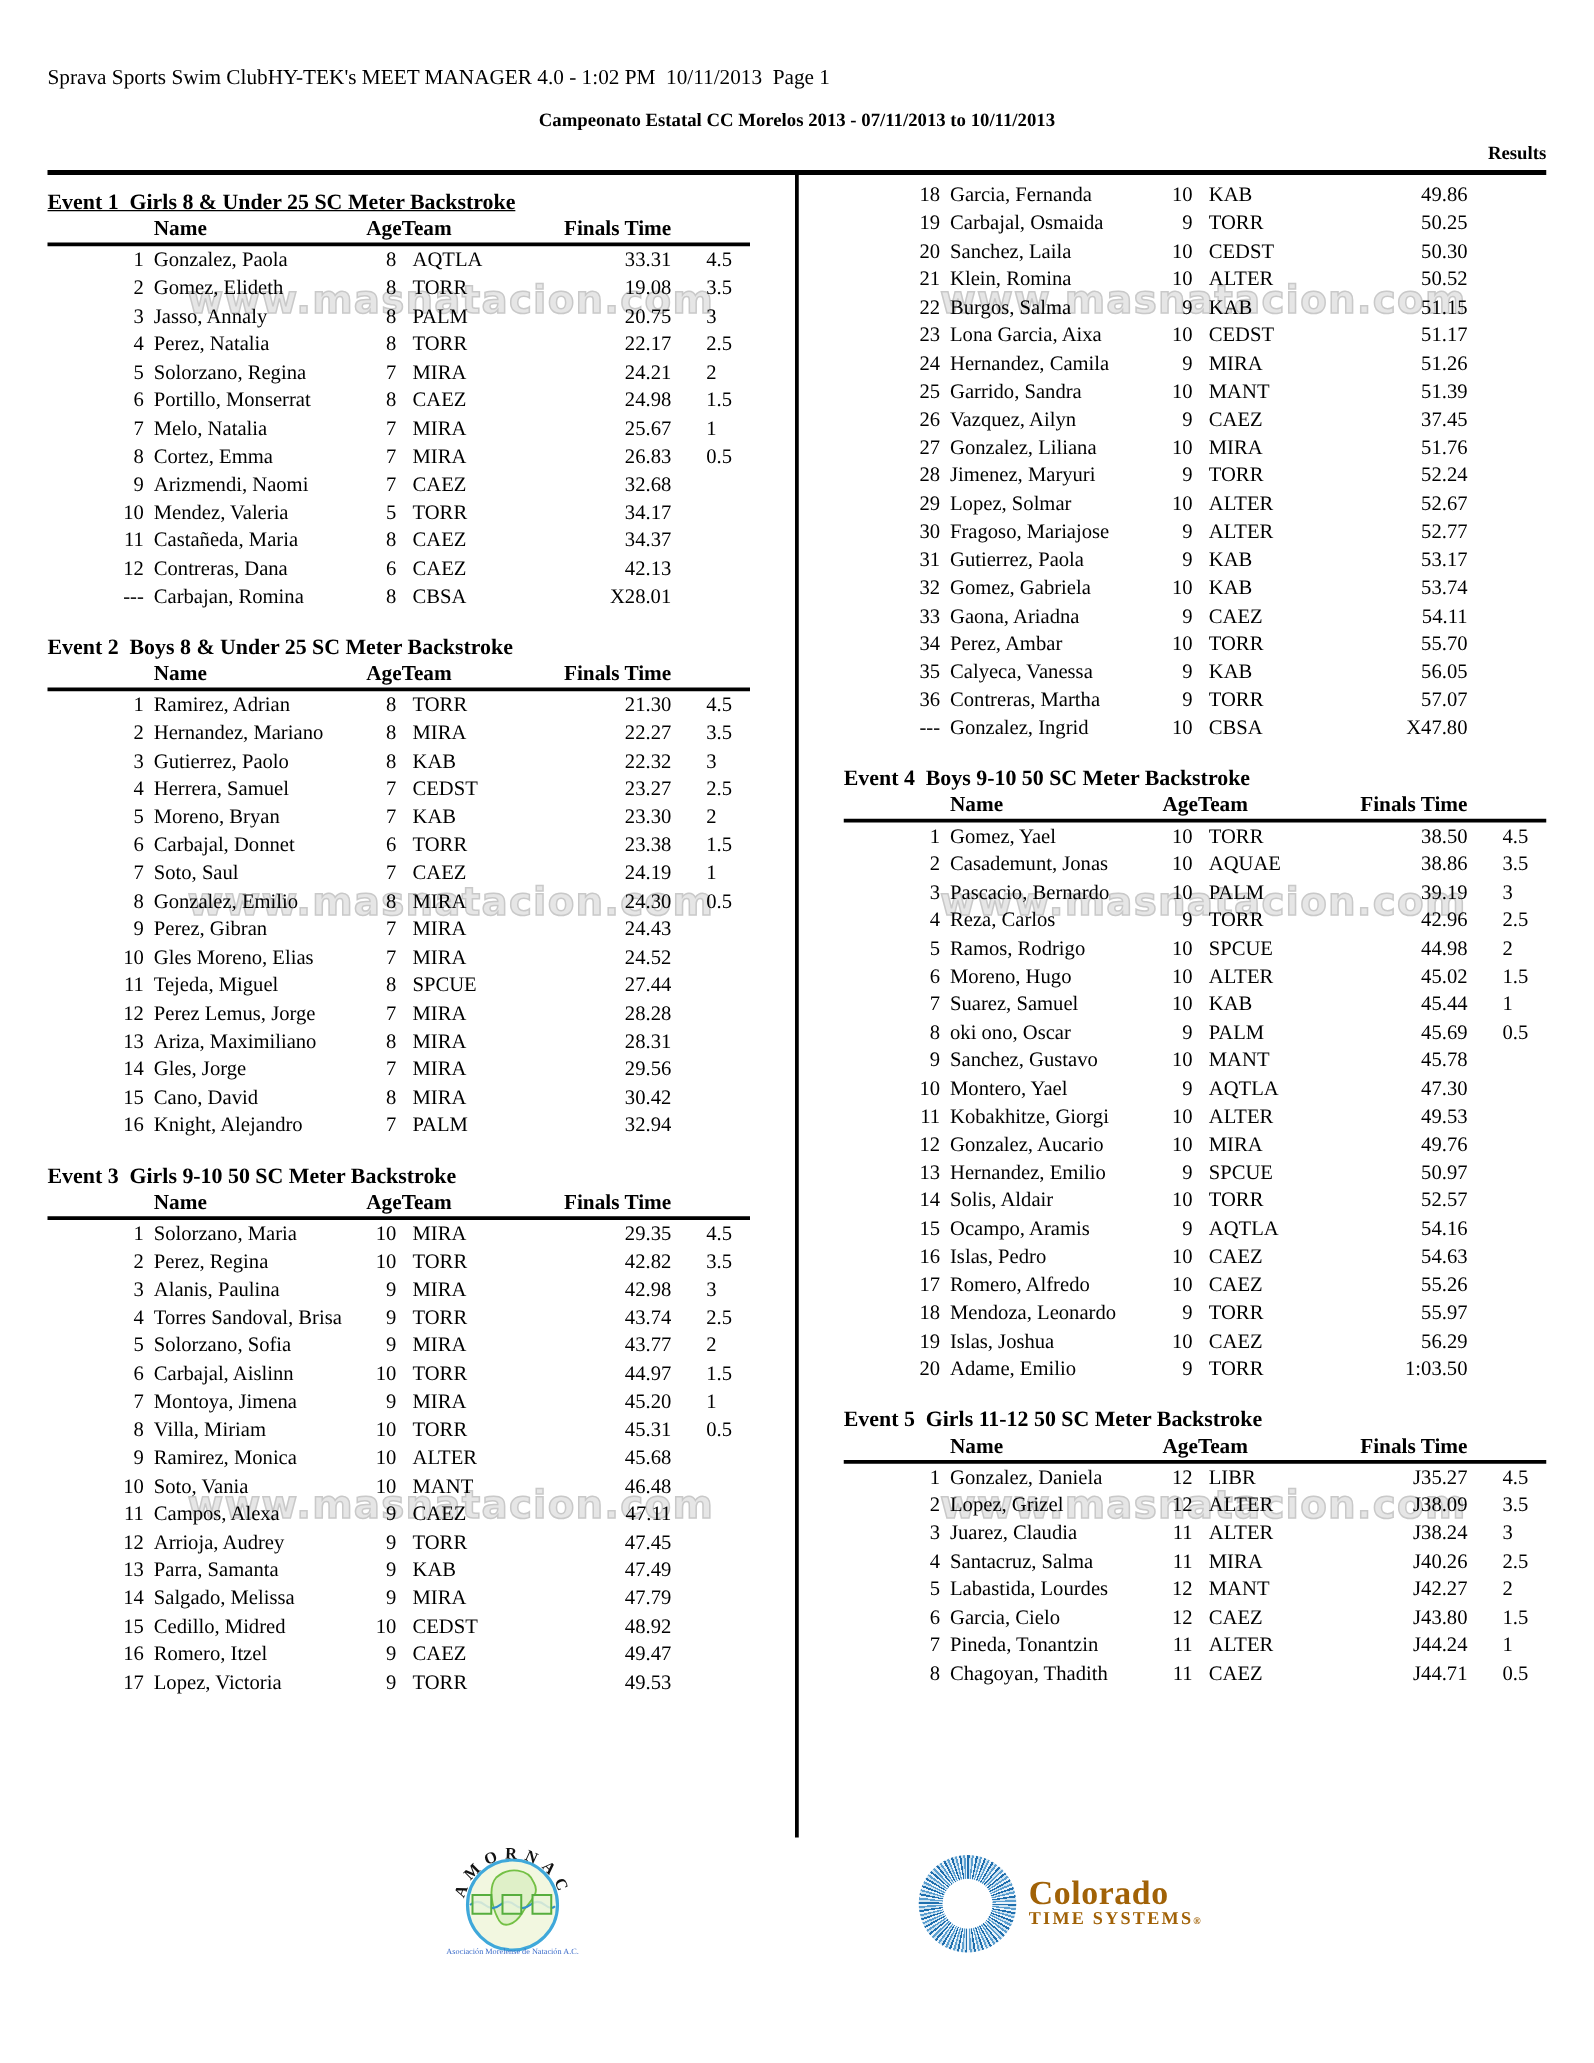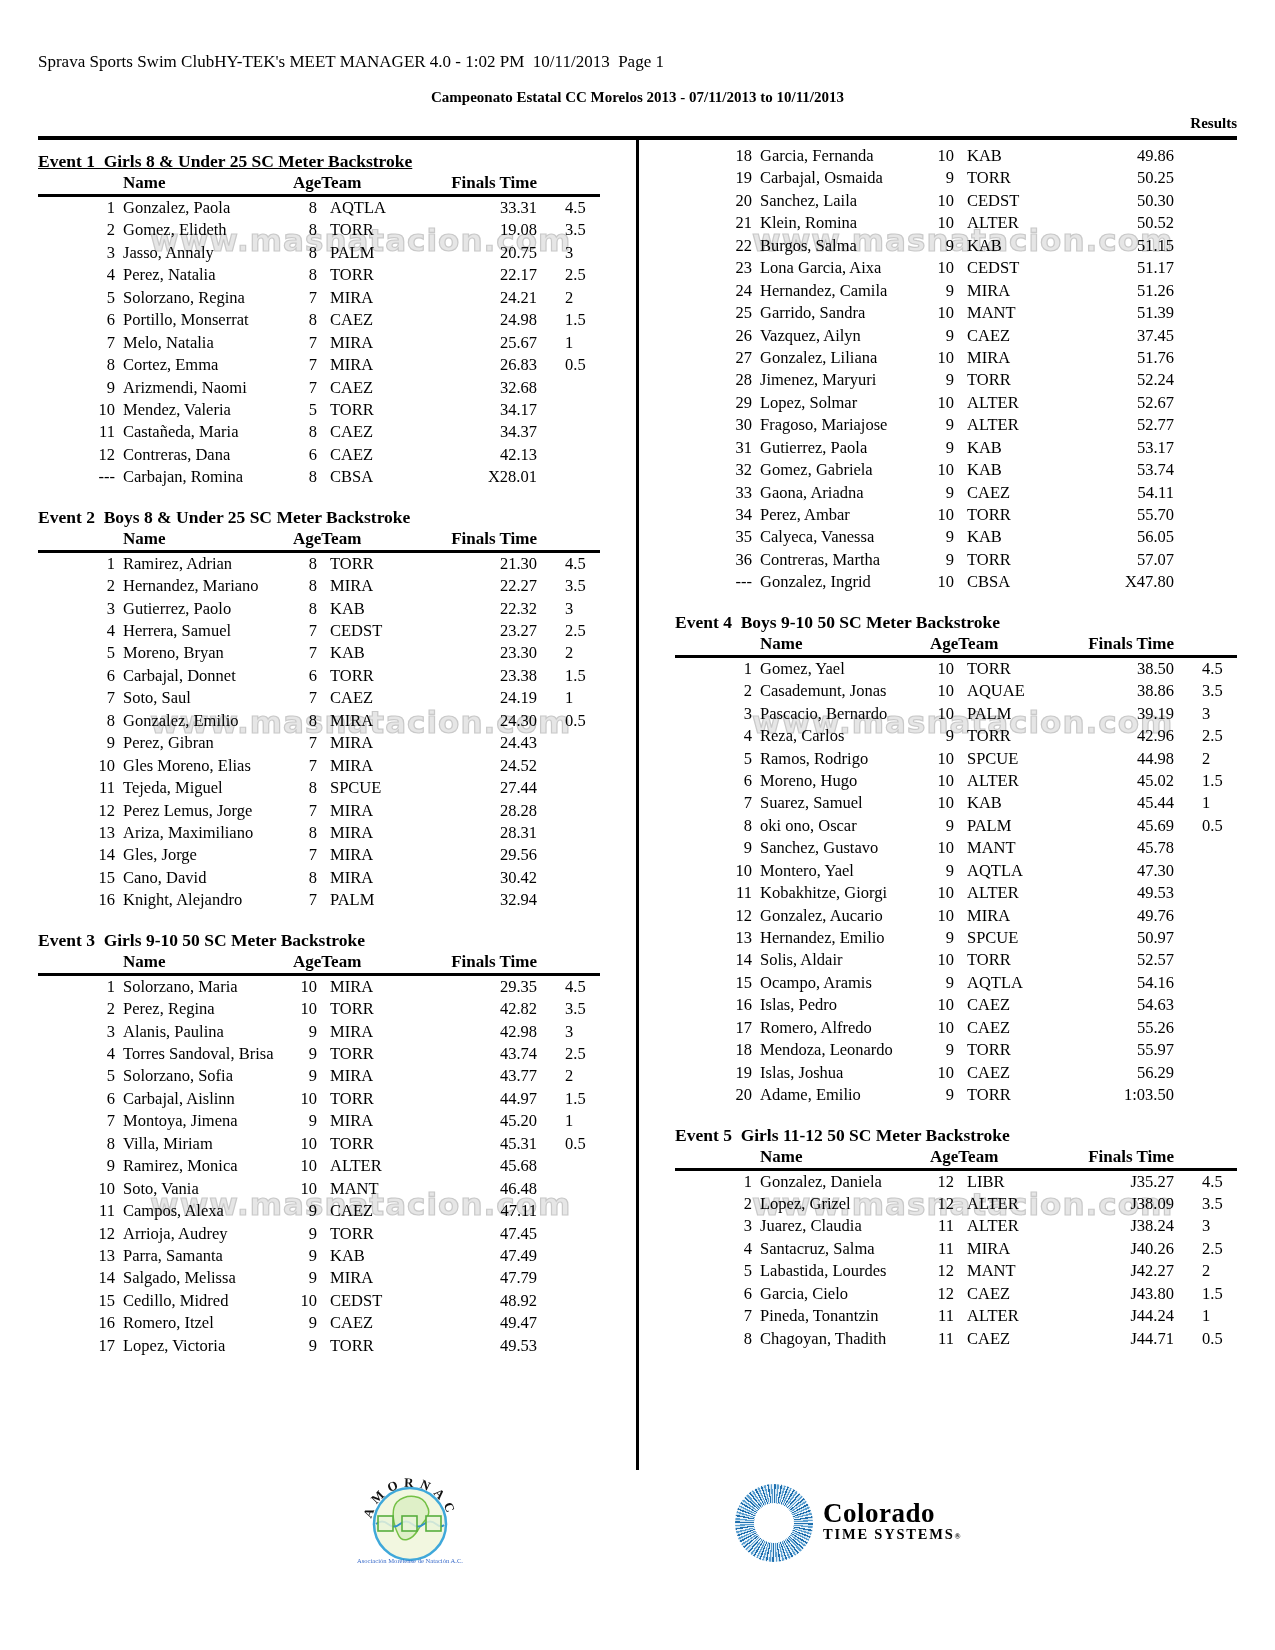--- a/index.html
+++ b/index.html
@@ -41,21 +41,21 @@
   .wm-l1 { left:118px; top:222px; }  .wm-r1 { left:720px; top:222px; }
   .wm-l2 { left:118px; top:704px; }  .wm-r2 { left:720px; top:704px; }
   .wm-l3 { left:118px; top:1186px; } .wm-r3 { left:720px; top:1186px; }
 
   .amornac { position:absolute; left:352px; top:1462px; }
 
   .cts-logo { position:absolute; left:735px; top:1484px; display:flex; align-items:center; }
   .cts-ring { position:relative; width:78px; height:78px; border-radius:50%;
               background:repeating-conic-gradient(#1f6fae 0deg 2.5deg, #cfe4f2 2.5deg 5deg, #5b9fd0 5deg 7.5deg, #eaf3fa 7.5deg 10deg); }
   .cts-hole { position:absolute; left:19px; top:19px; width:40px; height:40px; border-radius:50%; background:#fff; }
-  .cts-text { margin-left:10px; color:#000000; }
+  .cts-text { margin-left:10px; color:#a16207; }
   .cts-line1 { font-weight:bold; font-size:27px; line-height:25px; letter-spacing:.5px; }
   .cts-line2 { font-weight:bold; font-size:14.5px; line-height:16px; letter-spacing:1.8px; }
   .cts-reg { font-size:8px; vertical-align:baseline; }
 </style>
 </head>
 <body>
 
 <div class="page">
 
   <span class="watermark wm-l1">www.masnatacion.com</span>

